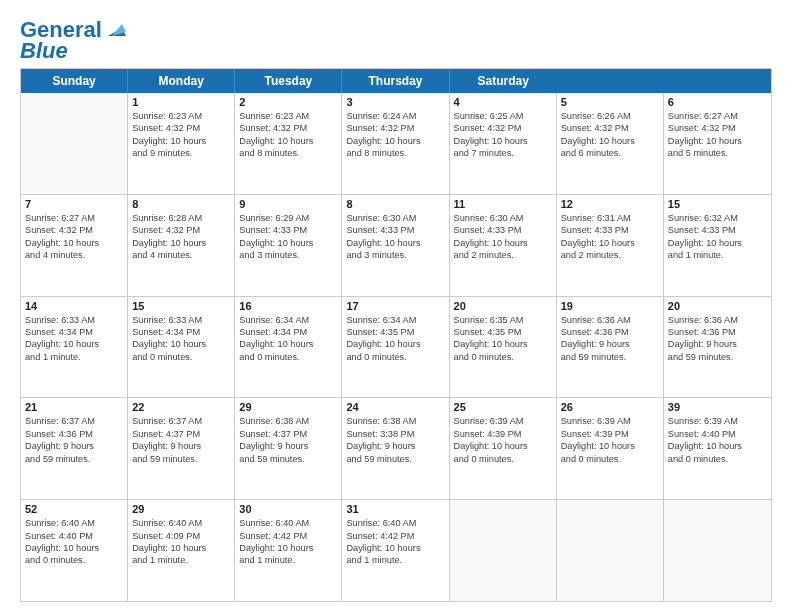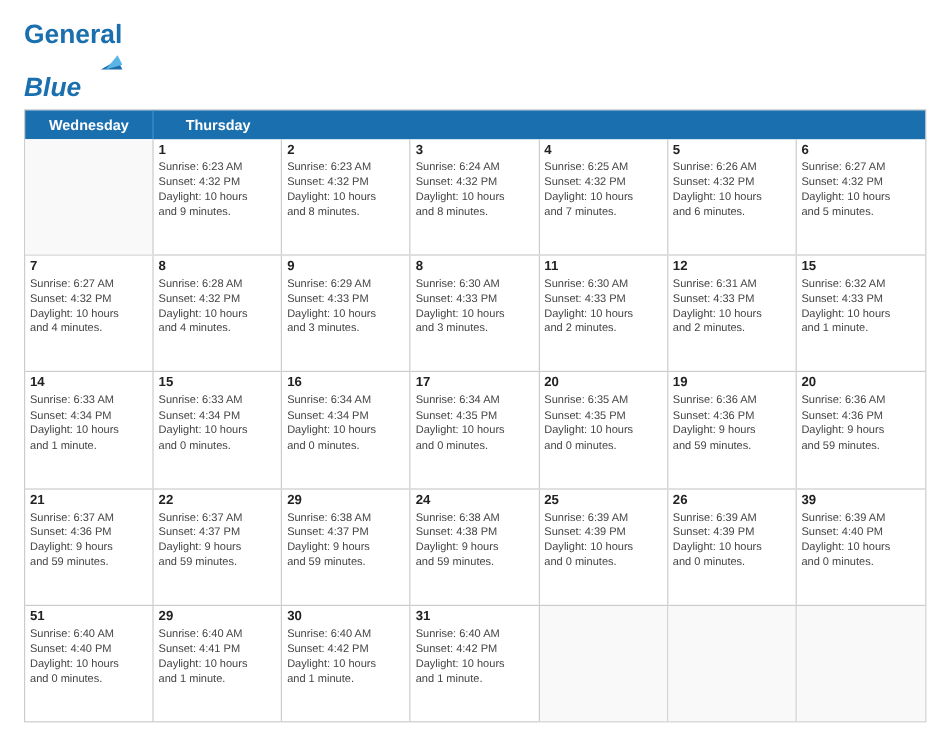--- a/index.html
+++ b/index.html
@@ -106,21 +106,21 @@
       color: #444;
     }
   </style>
 </head>
 <body>
 
 <div class="page">
   <div class="header">
     <div class="logo">
       <div>
-        <div style="display:flex;align-items:flex-end;flex-direction:column;">
+        <div style="display:flex;align-items:center;">
           <span class="logo-text">
             <span class="blue">General</span>
           </span>
           <svg class="logo-icon" viewBox="0 0 22 22">
             <polygon points="4,18 18,10 22,18" fill="#1a6faf"></polygon>
             <polygon points="8,18 18,6 22,14" fill="#5ab4e5"></polygon>
           </svg>
         </div>
         <div style="margin-top:-2px;font-style:italic;">
           <span class="logo-text">
@@ -130,22 +130,25 @@
       </div>
     </div>
     <div class="title-block">
       <div class="month-title"></div>
       <div class="subtitle"></div>
     </div>
   </div>
 
   <div class="calendar">
     <div class="cal-header">
-        <div class="cal-header-cell">Wednesday</div>
+    <div class="cal-header-cell">Sunday</div>
+        <div class="cal-header-cell">Monday</div>
+        <div class="cal-header-cell">Tuesday</div>
         <div class="cal-header-cell">Thursday</div>
+        <div class="cal-header-cell">Saturday</div>
       </div>
     <div class="cal-body">
     <div class="cal-row">
           <div class="cal-cell empty"></div>
           <div class="cal-cell">
             <div class="day-num">1</div>
             <div class="cell-line">Sunrise: 6:23 AM</div>
             <div class="cell-line">Sunset: 4:32 PM</div>
             <div class="cell-line">Daylight: 10 hours</div>
             <div class="cell-line">and 9 minutes.</div>
@@ -306,21 +309,21 @@
           <div class="cal-cell">
             <div class="day-num">29</div>
             <div class="cell-line">Sunrise: 6:38 AM</div>
             <div class="cell-line">Sunset: 4:37 PM</div>
             <div class="cell-line">Daylight: 9 hours</div>
             <div class="cell-line">and 59 minutes.</div>
           </div>
           <div class="cal-cell">
             <div class="day-num">24</div>
             <div class="cell-line">Sunrise: 6:38 AM</div>
-            <div class="cell-line">Sunset: 4:38 PM</div>
+            <div class="cell-line">Sunset: 3:38 PM</div>
             <div class="cell-line">Daylight: 9 hours</div>
             <div class="cell-line">and 59 minutes.</div>
           </div>
           <div class="cal-cell">
             <div class="day-num">25</div>
             <div class="cell-line">Sunrise: 6:39 AM</div>
             <div class="cell-line">Sunset: 4:39 PM</div>
             <div class="cell-line">Daylight: 10 hours</div>
             <div class="cell-line">and 0 minutes.</div>
           </div>
@@ -334,30 +337,30 @@
           <div class="cal-cell">
             <div class="day-num">39</div>
             <div class="cell-line">Sunrise: 6:39 AM</div>
             <div class="cell-line">Sunset: 4:40 PM</div>
             <div class="cell-line">Daylight: 10 hours</div>
             <div class="cell-line">and 0 minutes.</div>
           </div>
         </div>
         <div class="cal-row">
           <div class="cal-cell">
-            <div class="day-num">51</div>
+            <div class="day-num">52</div>
             <div class="cell-line">Sunrise: 6:40 AM</div>
             <div class="cell-line">Sunset: 4:40 PM</div>
             <div class="cell-line">Daylight: 10 hours</div>
             <div class="cell-line">and 0 minutes.</div>
           </div>
           <div class="cal-cell">
             <div class="day-num">29</div>
             <div class="cell-line">Sunrise: 6:40 AM</div>
-            <div class="cell-line">Sunset: 4:41 PM</div>
+            <div class="cell-line">Sunset: 4:09 PM</div>
             <div class="cell-line">Daylight: 10 hours</div>
             <div class="cell-line">and 1 minute.</div>
           </div>
           <div class="cal-cell">
             <div class="day-num">30</div>
             <div class="cell-line">Sunrise: 6:40 AM</div>
             <div class="cell-line">Sunset: 4:42 PM</div>
             <div class="cell-line">Daylight: 10 hours</div>
             <div class="cell-line">and 1 minute.</div>
           </div>

